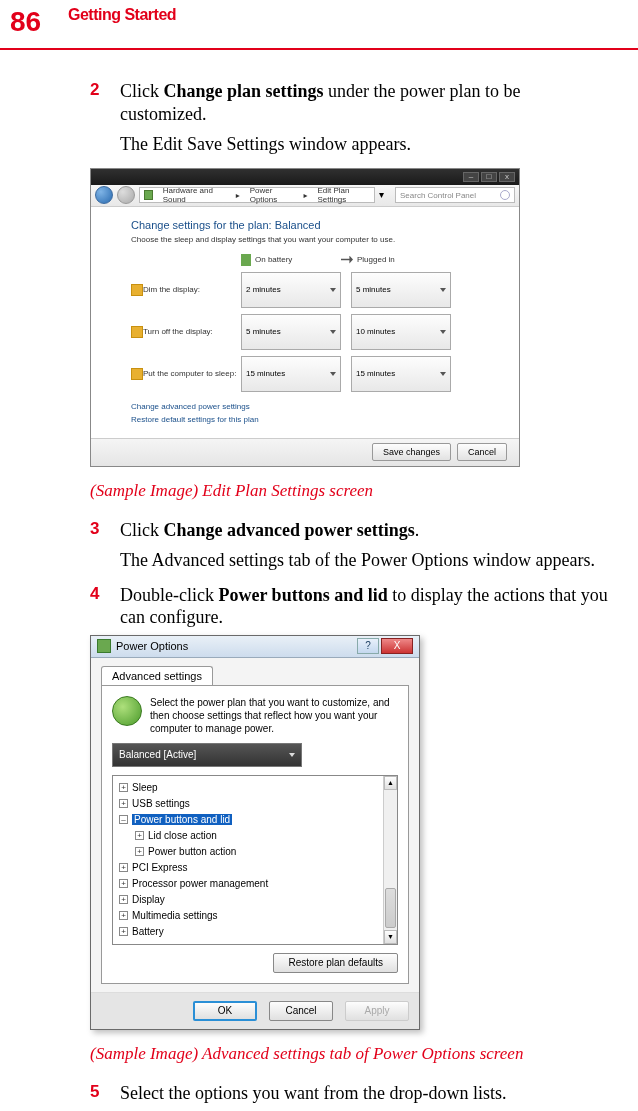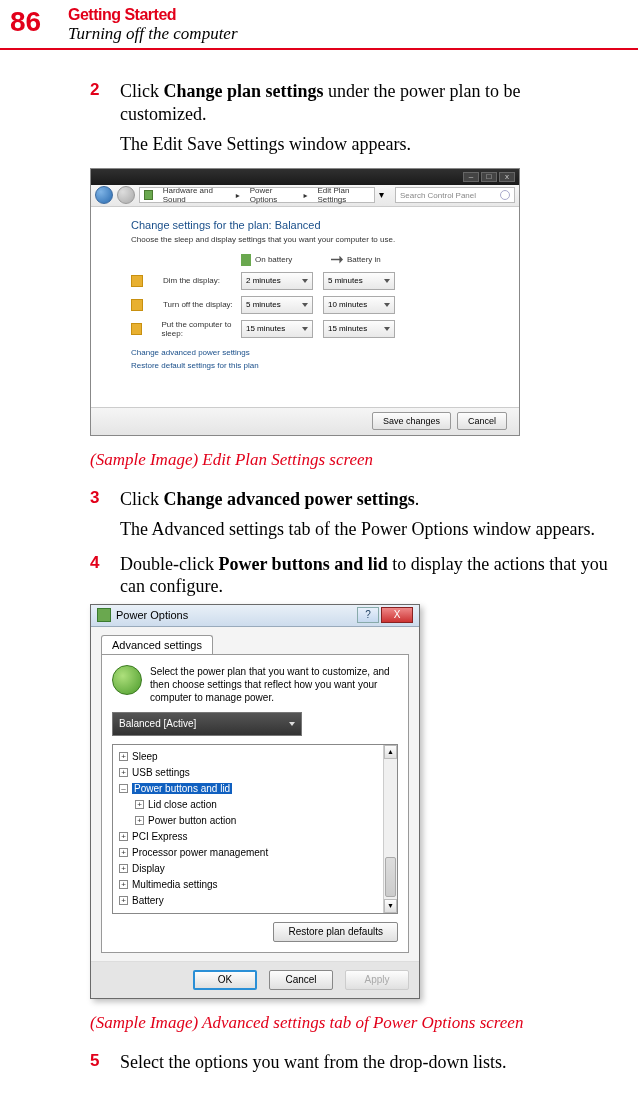--- a/index.html
+++ b/index.html
@@ -24,28 +24,28 @@
   .win1-nav { height:22px; background:linear-gradient(#f7f7f7,#e8e8e8); display:flex; align-items:center; gap:4px; padding:0 4px; border-bottom:1px solid #ccc; }
   .win1-nav-back, .win1-nav-fwd { width:18px; height:18px; border-radius:50%; background:radial-gradient(circle at 30% 30%,#7fb4e6,#2a6bb0); border:1px solid #3a6aa0; }
   .win1-nav-fwd { background:radial-gradient(circle at 30% 30%,#ddd,#aaa); border:1px solid #999; }
   .win1-breadcrumb { flex:1; height:16px; border:1px solid #bbb; background:#fff; display:flex; align-items:center; padding:0 4px; gap:10px; font-size:8px; color:#333; }
   .win1-bc-icon { width:10px; height:10px; background:#6aa84f; border:1px solid #4a7a30; }
   .win1-search { width:120px; height:16px; border:1px solid #bbb; background:#fff; font-size:8px; color:#888; padding:0 4px; display:flex; align-items:center; justify-content:space-between; }
   .win1-search-icon { width:10px; height:10px; border:1px solid #aac; border-radius:50%; position:relative; }
   .win1-body { background:#fff; padding:12px 28px 10px 40px; min-height:200px; position:relative; }
   .win1-h { color:#1a4f8a; font-size:11px; margin-bottom:4px; }
   .win1-sub { font-size:8px; color:#333; margin-bottom:10px; }
-  .win1-cols { display:flex; margin-left:110px; margin-bottom:6px; }
+  .win1-cols { display:flex; margin-left:110px; gap:10px; margin-bottom:6px; }
   .win1-col-head { display:flex; align-items:center; gap:4px; font-size:8px; color:#333; width:90px; }
   .win1-col-head .ico-b { width:10px; height:12px; background:#6aa84f; }
   .win1-col-head .ico-p { width:12px; height:8px; background:#555; clip-path:polygon(0 40%,70% 40%,70% 0,100% 50%,70% 100%,70% 60%,0 60%); }
   .win1-row { display:flex; align-items:center; margin-bottom:6px; }
-  .win1-row-label { width:110px; display:flex; align-items:center; gap:20px; font-size:8px; color:#333; }
+  .win1-row-label { width:110px; display:flex; align-items:center; gap:0; font-size:8px; color:#333; }
   .win1-row-label .r-ico { width:12px; height:12px; background:#e8b030; border:1px solid #c89010; }
-  .win1-dd { width:72px; height:14px; border:1px solid #aaa; background:linear-gradient(#fdfdfd,#e8e8e8); font-size:8px; padding:8px 4px; display:flex; align-items:center; justify-content:space-between; margin-right:10px; }
+  .win1-dd { width:100px; height:14px; border:1px solid #aaa; background:linear-gradient(#fdfdfd,#e8e8e8); font-size:8px; padding:17px 4px; display:flex; align-items:center; justify-content:space-between; margin-right:10px; }
   .win1-dd .chev { width:0;height:0;border-left:3px solid transparent;border-right:3px solid transparent;border-top:4px solid #555; }
   .win1-slider { width:90px; height:14px; display:flex; align-items:center; margin-right:10px; position:relative; }
   .win1-slider .track { position:absolute; left:10px; right:10px; top:6px; height:2px; background:#bbb; }
   .win1-slider .sun { width:8px;height:8px;background:#e8b030;border-radius:50%; }
   .win1-slider .sun.r { margin-left:auto; width:10px;height:10px; }
   .win1-slider .thumb { position:absolute; left:30px; top:2px; width:6px; height:10px; background:linear-gradient(#eee,#ccc); border:1px solid #888; }
   .win1-links { margin-top:10px; }
   .win1-link { color:#1a4f8a; font-size:8px; margin-bottom:4px; display:block; }
   .win1-footer { height:28px; background:linear-gradient(#f5f5f5,#e5e5e5); border-top:1px solid #ccc; display:flex; justify-content:flex-end; align-items:center; gap:6px; padding:0 12px; }
   .win1-btn { height:18px; padding:0 10px; border:1px solid #999; background:linear-gradient(#fdfdfd,#e2e2e2); font-size:9px; display:flex; align-items:center; border-radius:2px; }
@@ -81,21 +81,20 @@
   .dlg-foot .fbtn { height:20px; width:64px; border:1px solid #888; background:linear-gradient(#fdfdfd,#e0e0e0); font-size:10px; display:flex; align-items:center; justify-content:center; border-radius:2px; }
   .dlg-foot .fbtn.ok { border:2px solid #2a8fd6; }
   .dlg-foot .fbtn.dis { color:#aaa; border-color:#ccc; }
 </style>
 </head>
 <body>
 
 <div class="page-num">86</div>
 <div class="header-block">
   <div class="chapter-title">Getting Started</div>
-  <div class="section-title">Turning off the computer</div>
 </div>
 <div class="red-rule"></div>
 
 <div class="content">
 
   <div class="step">
     <div class="step-num">2</div>
     <div class="step-text">
       <span>Click </span><span class="bold">Change plan settings</span><span> under the power plan to be customized.</span>
     </div>
@@ -128,21 +127,21 @@
     <div class="win1-body">
       <div class="win1-h">Change settings for the plan: Balanced</div>
       <div class="win1-sub">Choose the sleep and display settings that you want your computer to use.</div>
       <div class="win1-cols">
         <div class="win1-col-head">
             <span class="ico-b"></span>
             <span>On battery</span>
           </div>
         <div class="win1-col-head">
             <span class="ico-p"></span>
-            <span>Battery in</span>
+            <span>Plugged in</span>
           </div>
       </div>
       <div class="win1-row">
         <div class="win1-row-label">
             <span class="r-ico"></span>
             <span>Dim the display:</span>
           </div>
         <div class="win1-dd">
             <span>2 minutes</span>
             <span class="chev"></span>

